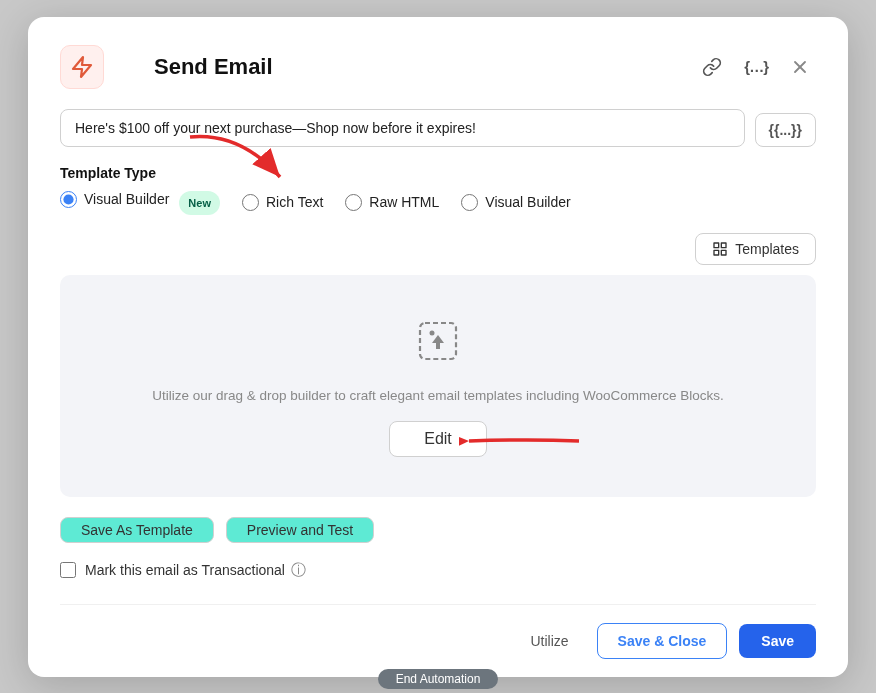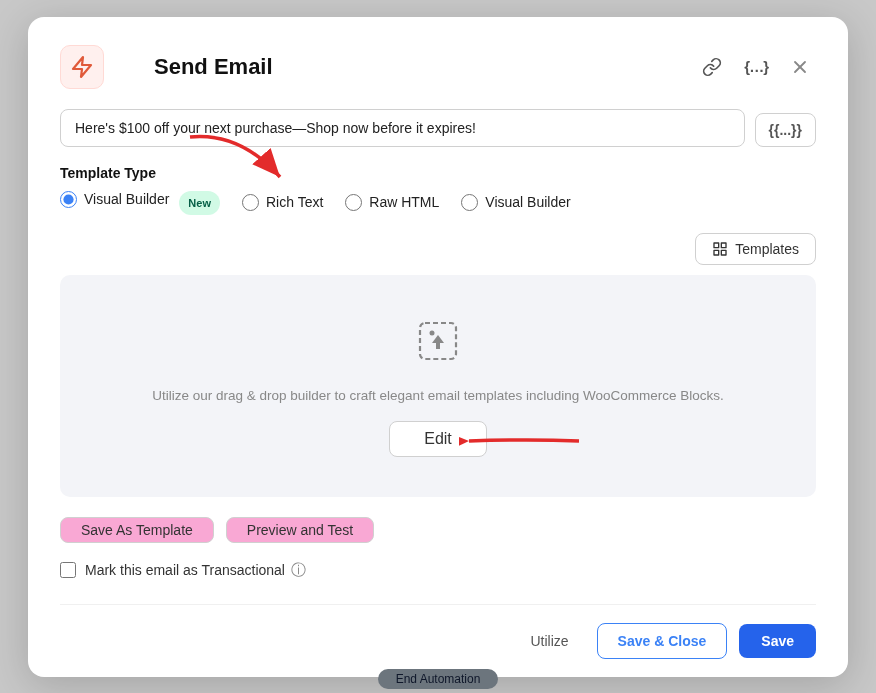--- a/index.html
+++ b/index.html
@@ -27,21 +27,21 @@
       bottom: 0;
       left: 0;
       right: 0;
       height: 28px;
       display: flex;
       align-items: center;
       justify-content: center;
     }
     .bottom-bar-btn {
       background: #6c757d;
-      color: #0f172a;
+      color: #ffffff;
       border: none;
       border-radius: 12px;
       padding: 3px 18px;
       font-size: 12px;
       cursor: pointer;
     }
     .modal {
       background: #fff;
       border-radius: 16px;
       width: 820px;
@@ -221,21 +221,21 @@
     }
     .action-row {
       display: flex;
       align-items: center;
       gap: 12px;
       margin-bottom: 18px;
     }
     .action-btn {
       border: 1.5px solid #d0d0d0;
       border-radius: 8px;
-      background: #f9a8d4;
+      background: #5eead4;
       padding: 4px 20px;
       font-size: 14px;
       cursor: pointer;
       color: #333;
       font-weight: 500;
     }
     .checkbox-row {
       display: flex;
       align-items: center;
       gap: 9px;

